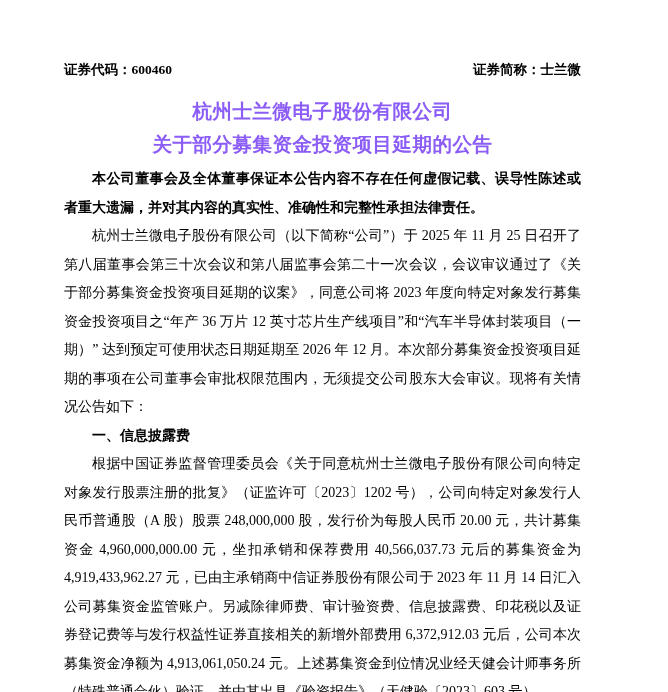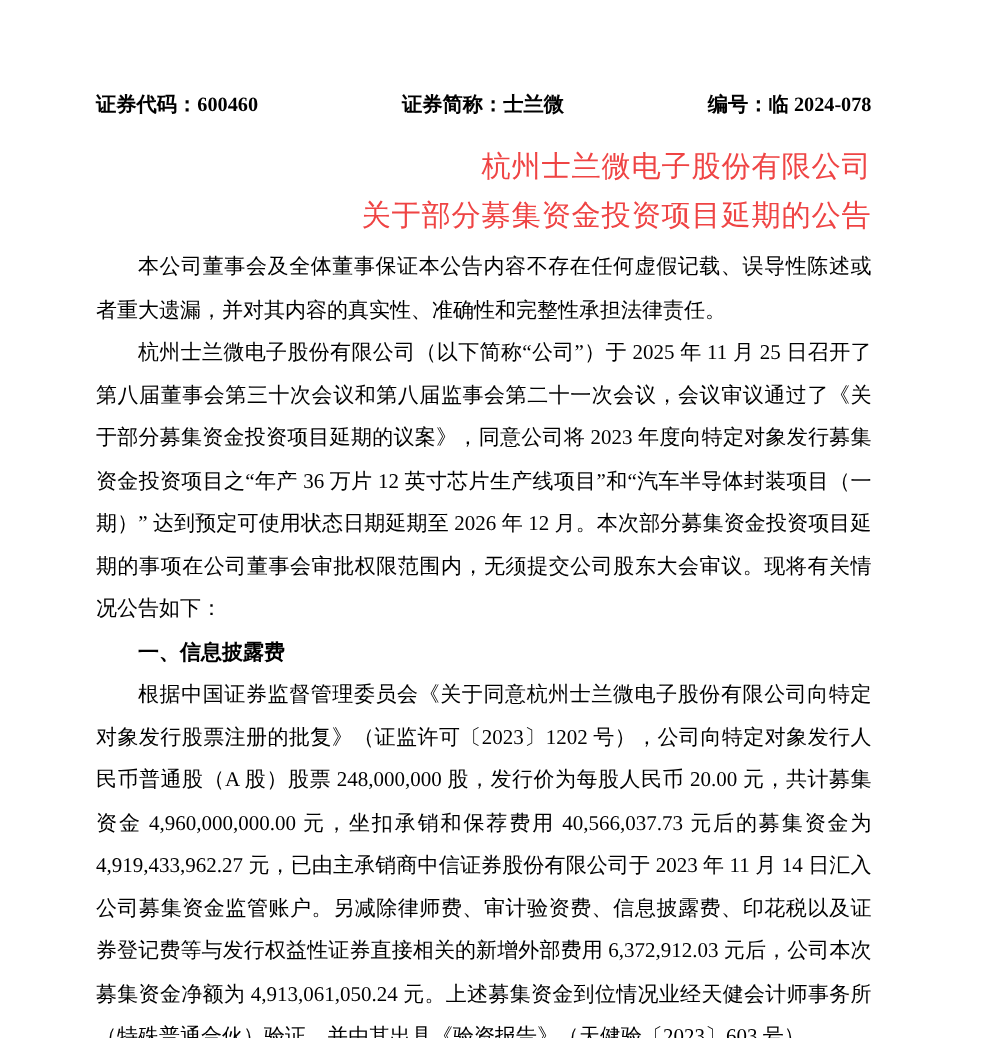--- a/index.html
+++ b/index.html
@@ -25,51 +25,50 @@
     display: flex;
     justify-content: space-between;
     align-items: baseline;
     font-weight: bold;
     font-size: 13.5px;
     line-height: 17px;
     white-space: nowrap;
   }
   .doc-header .cell { display: inline-block; }
   .title {
-    color: #ef4444;
-    font-weight: normal;
+    color: #8b5cf6;
+    font-weight: bold;
     font-size: 19.5px;
     line-height: 28px;
-    text-align: right;
+    text-align: center;
     letter-spacing: 0.5px;
   }
   .title-company { margin-top: 20px; }
   .title-subject { margin-top: 5px; }
   .body-text {
     margin-top: 6px;
     font-size: 14px;
     line-height: 28.5px;
     text-align: justify;
   }
   .para {
     margin: 0;
     text-indent: 2em;
   }
-  .declaration { font-weight: normal; }
+  .declaration { font-weight: bold; }
   .heading { font-weight: bold; }
 </style>
 </head>
 <body>
 
 <div class="page">
 
   <div class="doc-header">
     <div class="cell"><span>证券代码：</span><span>600460</span></div>
     <div class="cell"><span>证券简称：</span><span>士兰微</span></div>
-    <div class="cell"><span>编号：</span><span>临 2024-078</span></div>
   </div>
 
   <div class="title title-company">杭州士兰微电子股份有限公司</div>
 
   <div class="title title-subject">关于部分募集资金投资项目延期的公告</div>
 
   <div class="body-text">
     <p class="para declaration">本公司董事会及全体董事保证本公告内容不存在任何虚假记载、误导性陈述或者重大遗漏，并对其内容的真实性、准确性和完整性承担法律责任。</p>
 
     <p class="para">杭州士兰微电子股份有限公司（以下简称“公司”）于 2025 年 11 月 25 日召开了第八届董事会第三十次会议和第八届监事会第二十一次会议，会议审议通过了《关于部分募集资金投资项目延期的议案》，同意公司将 2023 年度向特定对象发行募集资金投资项目之“年产 36 万片 12 英寸芯片生产线项目”和“汽车半导体封装项目（一期）” 达到预定可使用状态日期延期至 2026 年 12 月。本次部分募集资金投资项目延期的事项在公司董事会审批权限范围内，无须提交公司股东大会审议。现将有关情况公告如下：</p>

